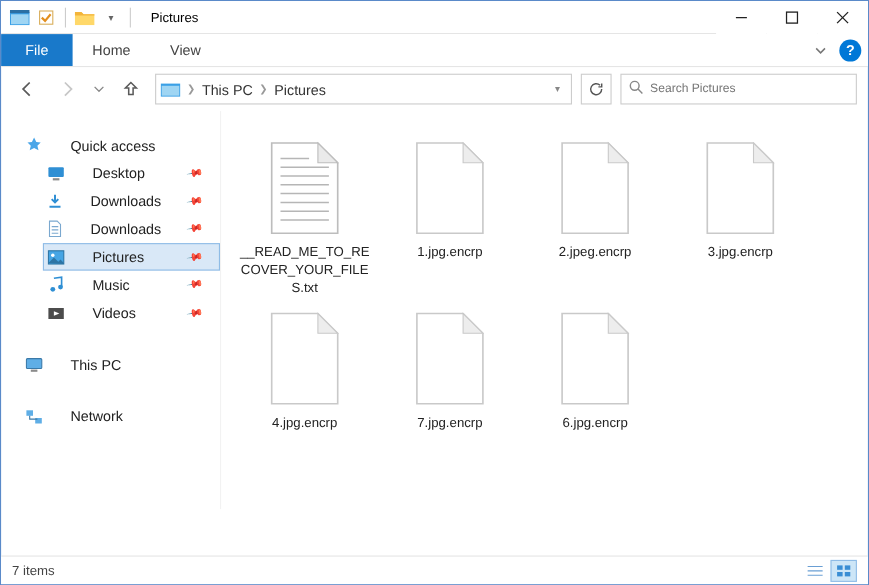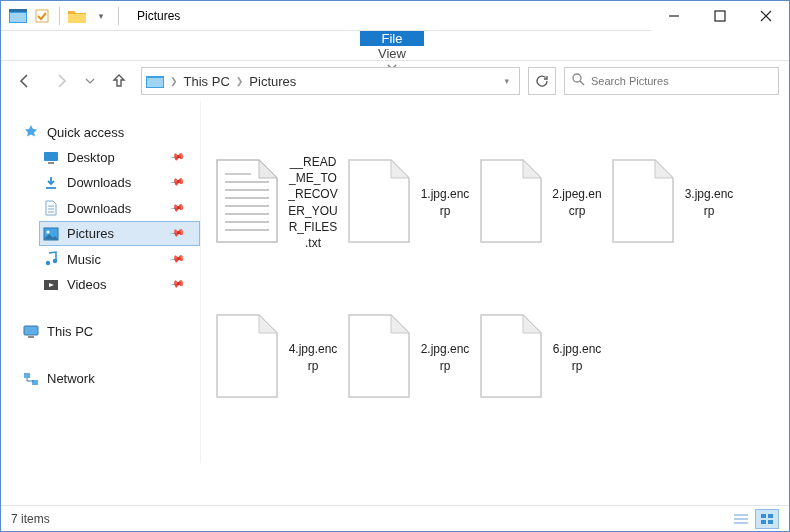--- a/index.html
+++ b/index.html
@@ -9,21 +9,21 @@
     
     .title-bar { display: flex; align-items: center; height: 30px; background: #fff; border-bottom: 1px solid #e5e5e5; }
     .title-icons { display: flex; gap: 6px; padding: 0 8px; align-items: center; }
     .title-icon { width: 18px; height: 18px; display: flex; align-items: center; justify-content: center; }
     .title-sep { width: 1px; height: 18px; background: #ccc; margin: 0 2px; }
     .win-title { font-size: 12px; color: #000; margin-left: 8px; flex: 1; }
     .win-controls { display: flex; }
     .win-btn { width: 46px; height: 30px; display: flex; align-items: center; justify-content: center; background: #fff; cursor: pointer; }
 
     
-    .ribbon { display: flex; align-items: center; height: 30px; background: #fff; border-bottom: 1px solid #e5e5e5; padding-right:6px;flex-direction:column; }
+    .ribbon { display: flex; align-items: center; height: 30px; background: #fff; border-bottom: 1px solid #e5e5e5; padding-right:6px; }
     .file-tab { background: #1979ca; color: #fff; font-size: 13px; padding: 0 22px; height: 100%; display: flex; align-items: center; cursor: pointer; }
     .ribbon-tab { color: #444; font-size: 13px; padding: 0 18px; height: 100%; display: flex; align-items: center; cursor: pointer; }
     .ribbon-spacer { flex: 1; }
     .ribbon-chevron { width:22px; display:flex; align-items:center; justify-content:center; }
     .help-btn { width: 20px; height: 20px; border-radius: 50%; background: #0078d7; color: #fff; display: flex; align-items: center; justify-content: center; font-size: 13px; font-weight:bold; margin-left:6px; cursor:pointer; }
 
     
     .navbar { display: flex; align-items: center; height: 40px; padding: 6px 10px; gap: 8px; }
     .nav-btn { width: 28px; height: 28px; display: flex; align-items: center; justify-content: center; cursor: pointer; color:#5a5a5a; }
     .nav-btn.disabled { color: #bdbdbd; cursor: default; }
@@ -33,30 +33,30 @@
     .crumb-sep { color: #999; font-size: 9px; }
     .breadcrumb-end { margin-left:auto; display:flex; align-items:center; gap:4px; padding-right:6px;}
     .refresh-box { width: 28px; height: 28px; display:flex; align-items:center; justify-content:center; border:1px solid #ccc; cursor:pointer; }
     .search-box { width: 215px; height: 28px; border: 1px solid #ccc; display: flex; align-items: center; padding: 0 6px; gap: 6px; }
     .search-input { border: none; outline: none; font-size: 11px; flex: 1; color:#777; background: transparent; }
 
     
     .body { flex: 1; display: flex; overflow: hidden; }
     .sidebar { width: 200px; padding: 18px 0 0 18px; overflow-y:auto; border-right: 1px solid #f2f2f2; }
     .tree-group { margin-bottom: 22px; }
-    .tree-row { display: flex; align-items: center; gap: 7px; font-size: 13px; color: #222; padding: 4px 6px 4px 2px; cursor:pointer; border:1px solid transparent; }
+    .tree-row { display: flex; align-items: center; gap: 24px; font-size: 13px; color: #222; padding: 4px 6px 4px 2px; cursor:pointer; border:1px solid transparent; }
     .tree-row.selected { background: #d9e8f7; border:1px solid #8fbce6; }
     .tree-child { margin-left: 20px; }
     .pin { margin-left: auto; color: #888; font-size:10px; transform: rotate(35deg); margin-right: 10px; }
     .tree-icon { width:18px; display:flex; justify-content:center;}
 
     
     .content { flex: 1; padding: 20px 10px; overflow-y: auto; }
     .file-grid { display: flex; flex-wrap: wrap; gap: 0px; }
-    .file-item { width: 132px; height: 155px; display: flex; flex-direction: row; align-items: center; justify-content: flex-start; text-align: center; padding-top:4px; cursor:pointer; }
+    .file-item { width: 132px; height: 155px; display: flex; flex-direction: column; align-items: center; justify-content: flex-start; text-align: center; padding-top:4px; cursor:pointer; }
     .file-thumb { width: 82px; height: 92px; display:flex; align-items:center; justify-content:center; }
     .file-name { font-size: 12px; color: #222; margin-top: 4px; line-height: 1.35; word-break: break-word; padding:0 4px; }
 
     
     .status-bar { height: 26px; border-top: 1px solid #e5e5e5; display: flex; align-items: center; padding: 0 10px; font-size: 12px; color: #444; background:#fff;margin-top:42px; }
     .status-spacer { flex: 1; }
     .view-btn { width: 24px; height: 20px; display:flex; align-items:center; justify-content:center; border:1px solid transparent; margin-left:2px; cursor:pointer; }
     .view-btn.active { background: #cde6f7; border:1px solid #8fbce6; }
 
     
@@ -109,20 +109,21 @@
         <svg width="12" height="12" viewBox="0 0 12 12">
             <line x1="1" y1="1" x2="11" y2="11" stroke="#222" stroke-width="1.2"></line>
             <line x1="11" y1="1" x2="1" y2="11" stroke="#222" stroke-width="1.2"></line>
           </svg>
       </div>
     </div>
   </div>
 
   <div class="ribbon">
     <div class="file-tab">File</div>
+    <div class="ribbon-tab">Home</div>
     <div class="ribbon-tab">View</div>
     <div class="ribbon-spacer"></div>
     <div class="ribbon-chevron">
       <svg width="12" height="12" viewBox="0 0 12 12">
           <path d="M2 4 l4 4 l4 -4" fill="none" stroke="#777" stroke-width="1.4"></path>
         </svg>
     </div>
     <div class="help-btn">?</div>
   </div>
 
@@ -343,21 +344,21 @@
 </div>
             <div class="file-name">4.jpg.encrp</div>
           </div>
           <div class="file-item">
             <div class="file-thumb">
   <svg class="blank-file-svg" viewBox="0 0 72 86">
     <path d="M6 2 h42 l18 18 v64 h-60 z" fill="#ffffff" stroke="#c9c9c9" stroke-width="1.5"></path>
     <path d="M48 2 v18 h18 z" fill="#ededed" stroke="#c9c9c9" stroke-width="1"></path>
   </svg>
 </div>
-            <div class="file-name">2.jpg.encrp</div>
+            <div class="file-name">7.jpg.encrp</div>
           </div>
           <div class="file-item">
             <div class="file-thumb">
   <svg class="blank-file-svg" viewBox="0 0 72 86">
     <path d="M6 2 h42 l18 18 v64 h-60 z" fill="#ffffff" stroke="#c9c9c9" stroke-width="1.5"></path>
     <path d="M48 2 v18 h18 z" fill="#ededed" stroke="#c9c9c9" stroke-width="1"></path>
   </svg>
 </div>
             <div class="file-name">6.jpg.encrp</div>
           </div>

